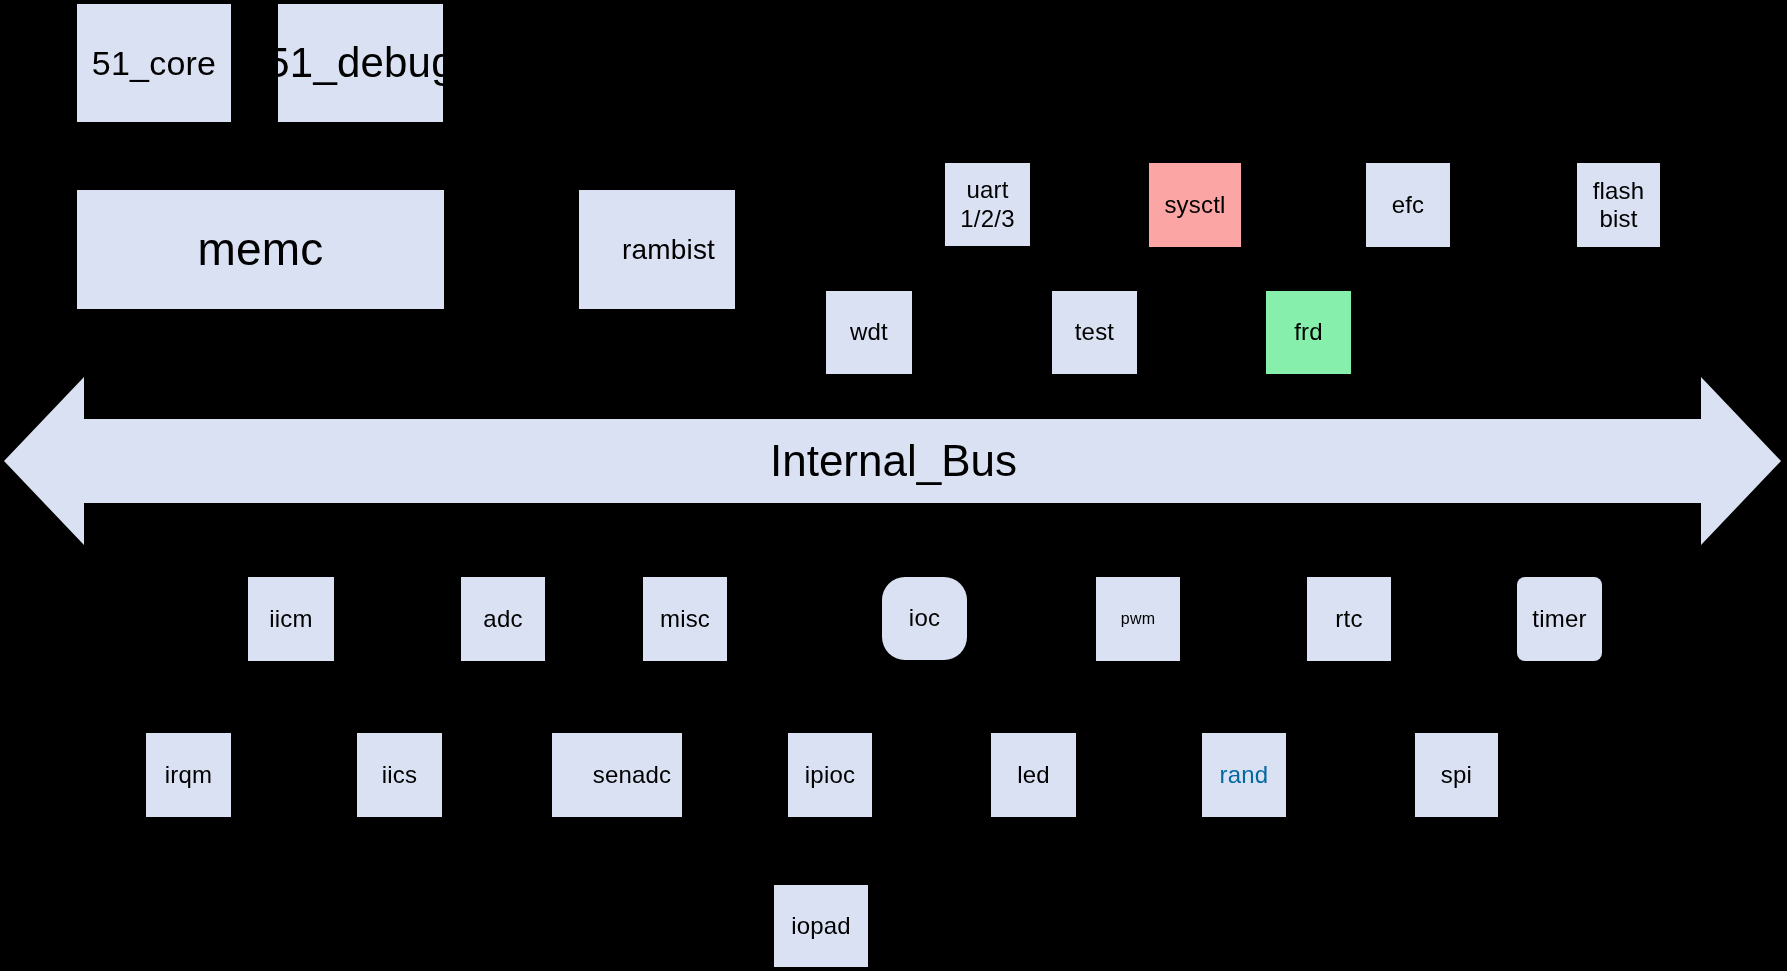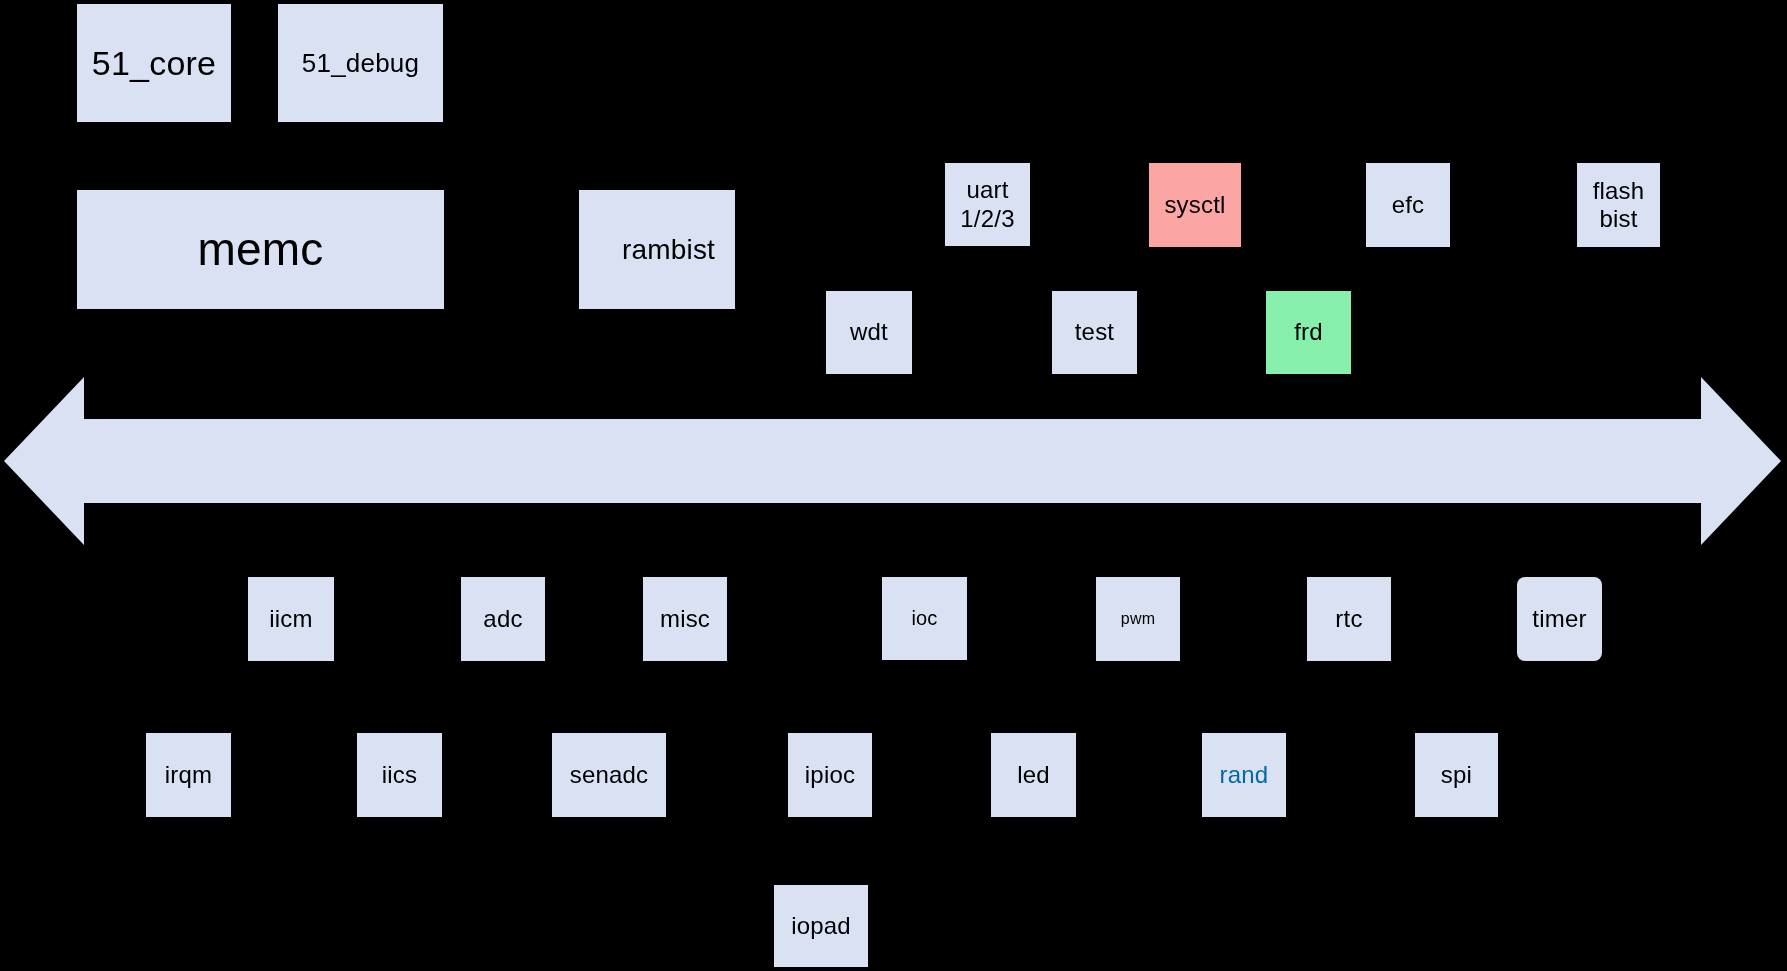--- a/index.html
+++ b/index.html
@@ -49,45 +49,46 @@
 </style>
 </head>
 <body>
 
 <div id="canvas" style="background: rgb(0, 0, 0);">
 
   <svg id="bus-svg" viewBox="0 0 1787 971" xmlns="http://www.w3.org/2000/svg" aria-hidden="true">
     <polygon id="bus-polygon" points="4,461 84,377 84,419 1701,419 1701,377 1781,461 1701,545 1701,503 84,503 84,545" fill="#d9e1f3"></polygon>
   </svg>
 
+  <div id="bus-label" style="color: rgb(0, 0, 0);">Internal_Bus</div>
 
   <div id="blocks-layer">
       <div class="block" style="left: 77px; top: 4px; width: 154px; height: 118px; font-size: 34px; background: rgb(217, 225, 243); color: rgb(0, 0, 0);">51_core</div>
-      <div class="block" style="left: 278px; top: 4px; width: 165px; height: 118px; font-size: 26px; background: rgb(217, 225, 243); color: rgb(0, 0, 0);">51_debug</div>
+      <div class="block" style="left: 278px; top: 4px; width: 165px; height: 118px; font-size: 42px; background: rgb(217, 225, 243); color: rgb(0, 0, 0);">51_debug</div>
       <div class="block" style="left: 77px; top: 190px; width: 367px; height: 119px; font-size: 46px; background: rgb(217, 225, 243); color: rgb(0, 0, 0);">memc</div>
       <div class="block" style="left: 579px; top: 190px; width: 133px; height: 119px; font-size: 28px; background: rgb(217, 225, 243); color: rgb(0, 0, 0); padding-left: 23px;">rambist</div>
       <div class="block" style="left: 945px; top: 163px; width: 85px; height: 83px; font-size: 24px; background: rgb(217, 225, 243); color: rgb(0, 0, 0);">uart
 1/2/3</div>
       <div class="block" style="left: 1149px; top: 163px; width: 92px; height: 84px; font-size: 24px; background: #fca5a5; color: rgb(0, 0, 0);">sysctl</div>
       <div class="block" style="left: 1366px; top: 163px; width: 84px; height: 84px; font-size: 24px; background: rgb(217, 225, 243); color: rgb(0, 0, 0);">efc</div>
       <div class="block" style="left: 1577px; top: 163px; width: 83px; height: 84px; font-size: 24px; background: rgb(217, 225, 243); color: rgb(0, 0, 0);">flash
 bist</div>
       <div class="block" style="left: 826px; top: 291px; width: 86px; height: 83px; font-size: 24px; background: rgb(217, 225, 243); color: rgb(0, 0, 0);">wdt</div>
       <div class="block" style="left: 1052px; top: 291px; width: 85px; height: 83px; font-size: 24px; background: rgb(217, 225, 243); color: rgb(0, 0, 0);">test</div>
       <div class="block" style="left: 1266px; top: 291px; width: 85px; height: 83px; font-size: 24px; background: #86efac; color: rgb(0, 0, 0); text-align: right;">frd</div>
       <div class="block" style="left: 248px; top: 577px; width: 86px; height: 84px; font-size: 24px; background: rgb(217, 225, 243); color: rgb(0, 0, 0);">iicm</div>
       <div class="block" style="left: 461px; top: 577px; width: 84px; height: 84px; font-size: 24px; background: rgb(217, 225, 243); color: rgb(0, 0, 0);">adc</div>
       <div class="block" style="left: 643px; top: 577px; width: 84px; height: 84px; font-size: 24px; background: rgb(217, 225, 243); color: rgb(0, 0, 0);">misc</div>
-      <div class="block" style="left: 882px; top: 577px; width: 85px; height: 83px; font-size: 20px; background: rgb(217, 225, 243); color: rgb(0, 0, 0);">ioc</div>
+      <div class="block" style="left: 882px; top: 577px; width: 85px; height: 83px; font-size: 24px; background: rgb(217, 225, 243); color: rgb(0, 0, 0); border-radius: 23px;">ioc</div>
       <div class="block" style="left: 1096px; top: 577px; width: 84px; height: 84px; font-size: 16px; background: rgb(217, 225, 243); color: rgb(0, 0, 0);">pwm</div>
       <div class="block" style="left: 1307px; top: 577px; width: 84px; height: 84px; font-size: 24px; background: rgb(217, 225, 243); color: rgb(0, 0, 0);">rtc</div>
       <div class="block" style="left: 1517px; top: 577px; width: 85px; height: 84px; font-size: 24px; background: rgb(217, 225, 243); color: rgb(0, 0, 0); border-radius: 8px;">timer</div>
       <div class="block" style="left: 146px; top: 733px; width: 85px; height: 84px; font-size: 24px; background: rgb(217, 225, 243); color: rgb(0, 0, 0);">irqm</div>
       <div class="block" style="left: 357px; top: 733px; width: 85px; height: 84px; font-size: 24px; background: rgb(217, 225, 243); color: rgb(0, 0, 0);">iics</div>
-      <div class="block" style="left: 552px; top: 733px; width: 114px; height: 84px; font-size: 24px; background: rgb(217, 225, 243); color: rgb(0, 0, 0);">senadc</div>
+      <div class="block" style="left: 552px; top: 733px; width: 100px; height: 84px; font-size: 24px; background: rgb(217, 225, 243); color: rgb(0, 0, 0); padding-left: 30px;">senadc</div>
       <div class="block" style="left: 788px; top: 733px; width: 84px; height: 84px; font-size: 24px; background: rgb(217, 225, 243); color: rgb(0, 0, 0);">ipioc</div>
       <div class="block" style="left: 991px; top: 733px; width: 85px; height: 84px; font-size: 24px; background: rgb(217, 225, 243); color: rgb(0, 0, 0);">led</div>
       <div class="block" style="left: 1202px; top: 733px; width: 84px; height: 84px; font-size: 24px; background: rgb(217, 225, 243); color: #0369a1;">rand</div>
       <div class="block" style="left: 1415px; top: 733px; width: 83px; height: 84px; font-size: 24px; background: rgb(217, 225, 243); color: rgb(0, 0, 0);">spi</div>
       <div class="block" style="left: 774px; top: 885px; width: 94px; height: 82px; font-size: 24px; background: rgb(217, 225, 243); color: rgb(0, 0, 0);">iopad</div>
     </div>
 
 </div>
 
 </body></html>

